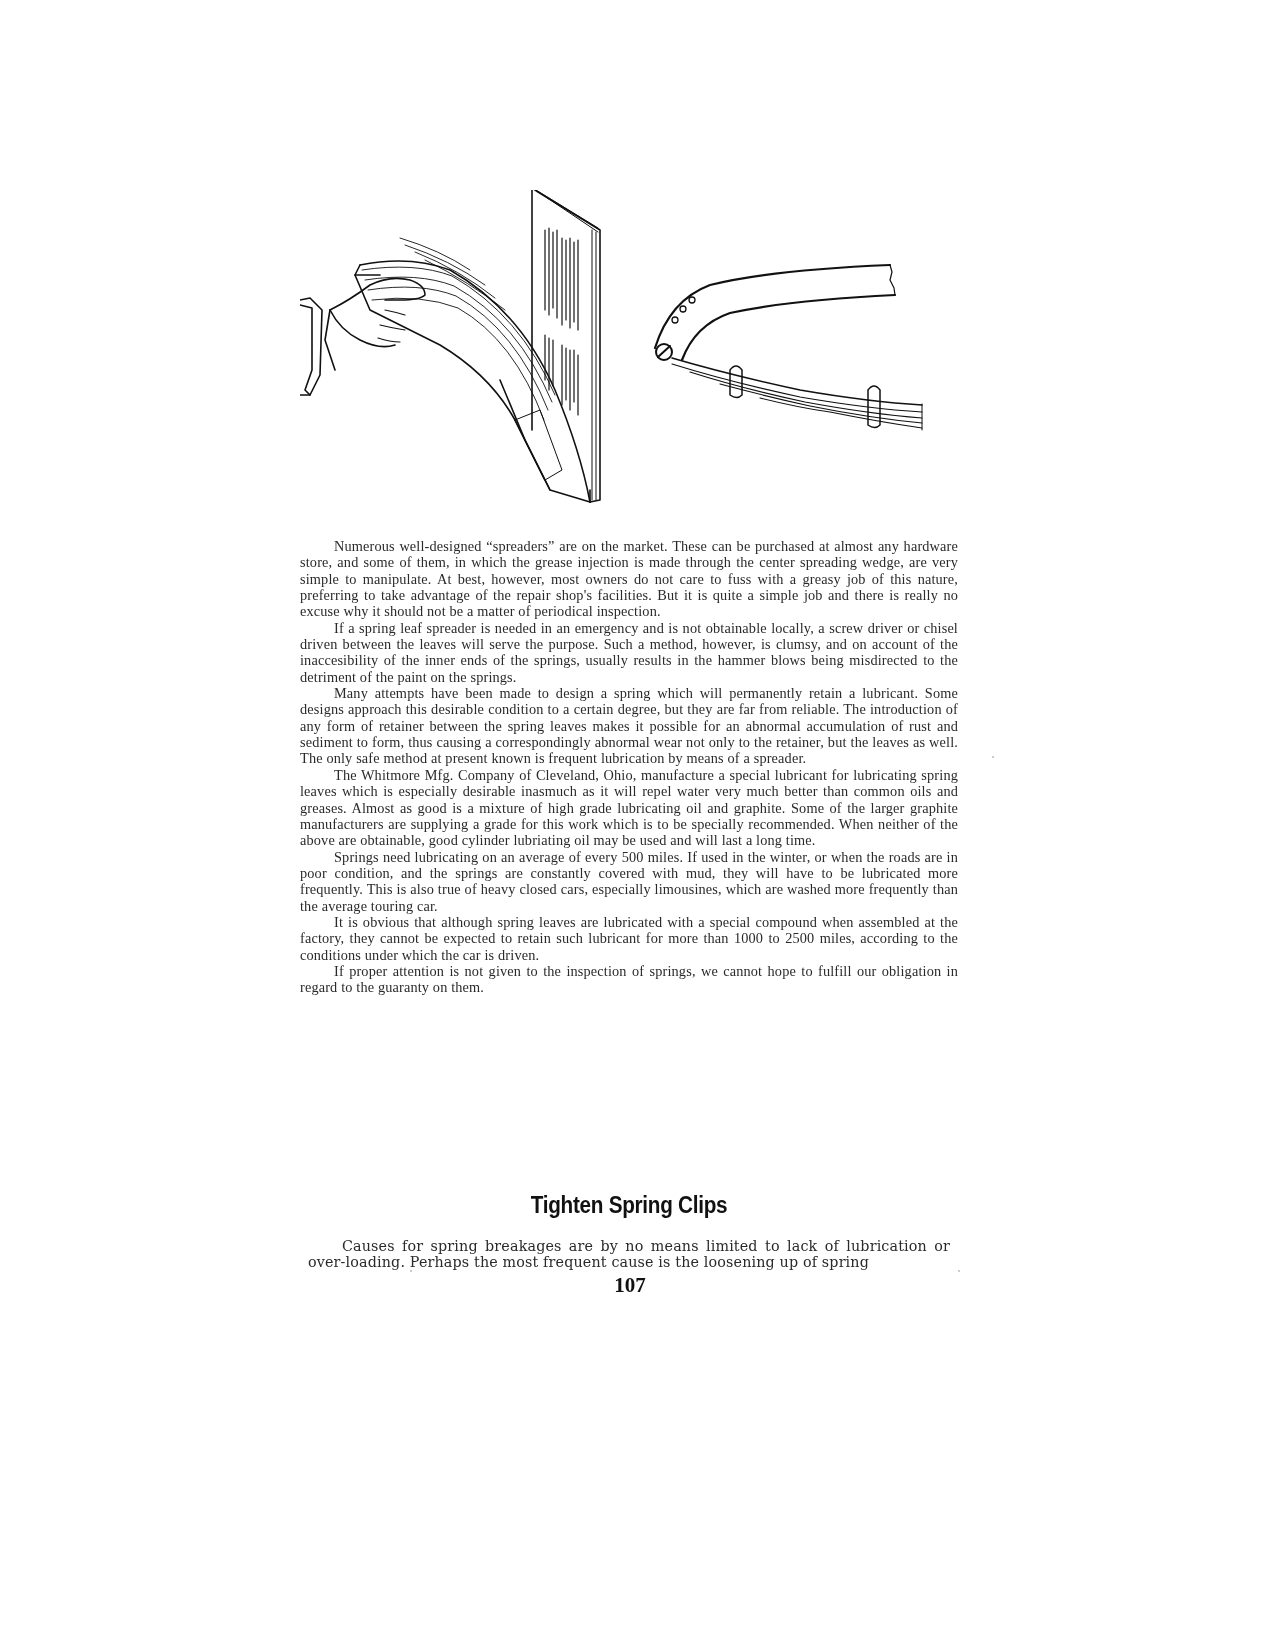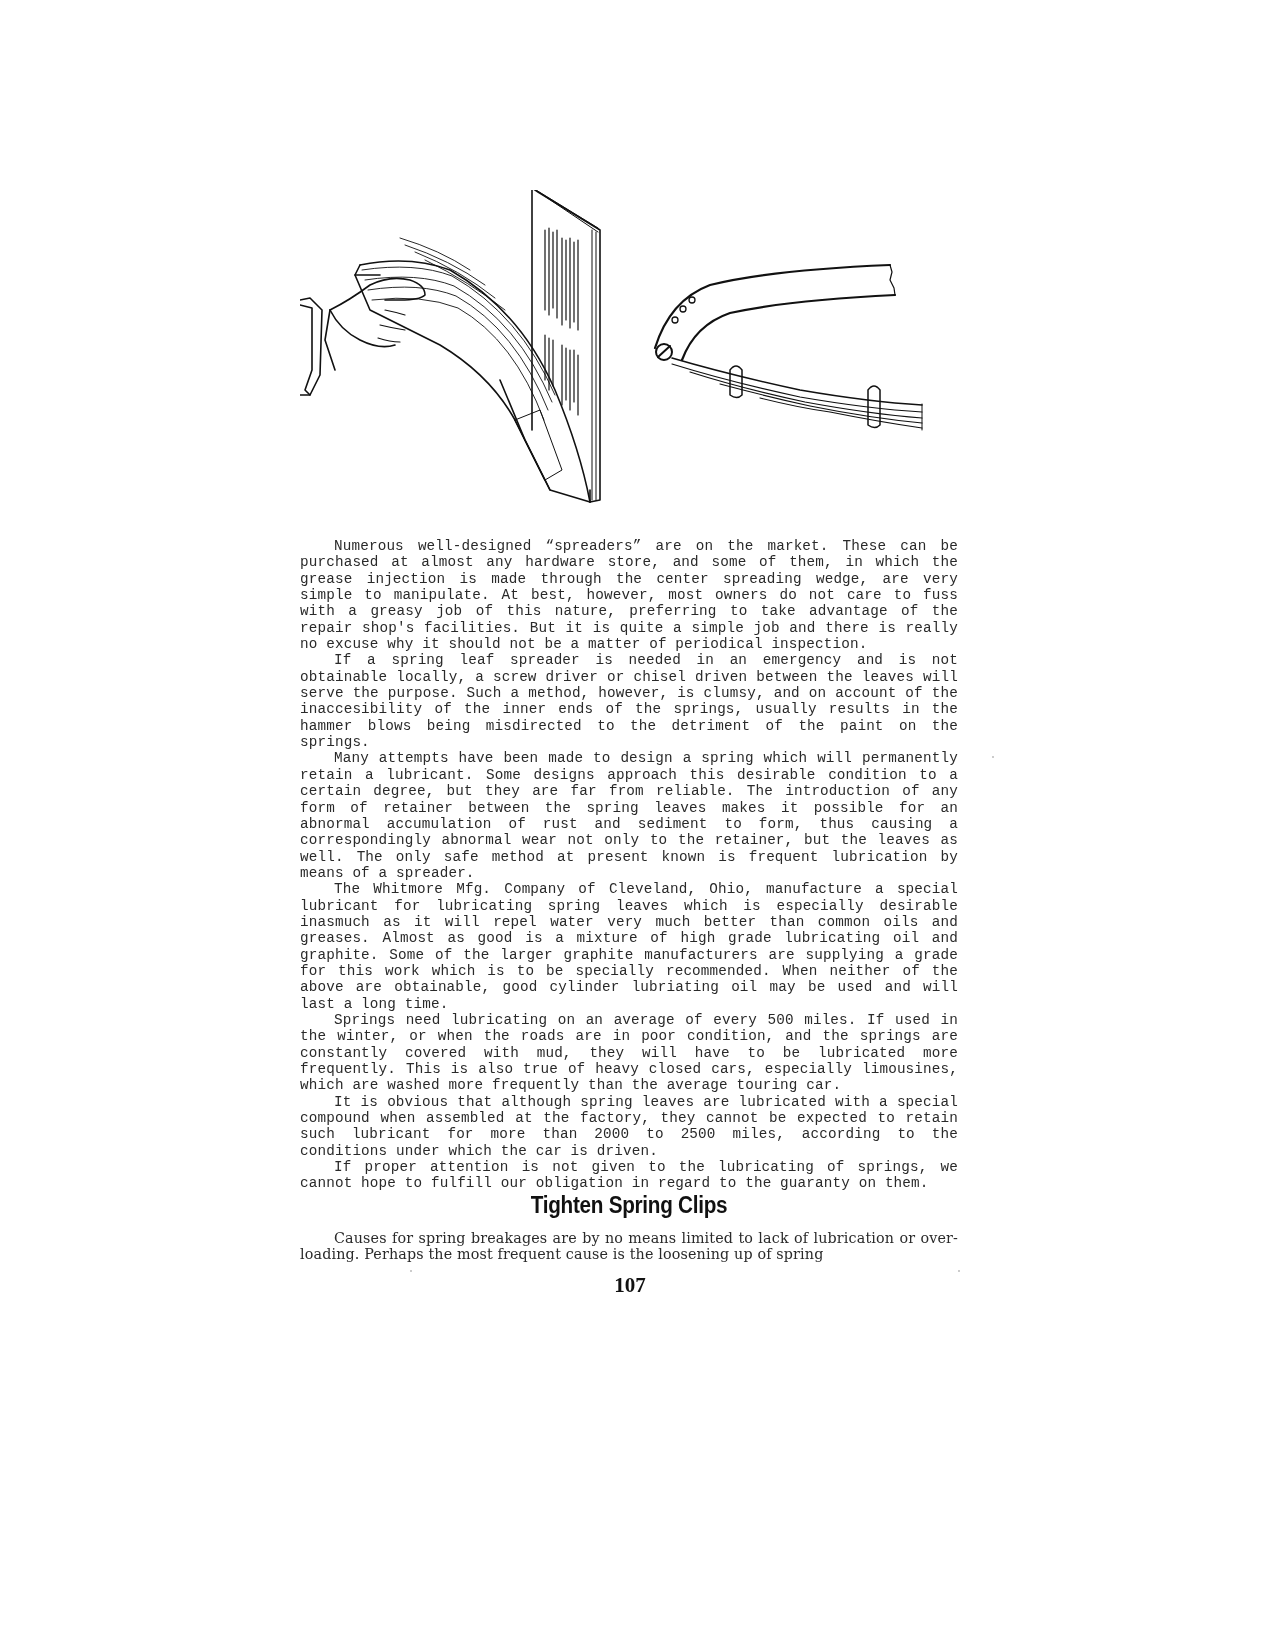--- a/index.html
+++ b/index.html
@@ -2,36 +2,36 @@
 <html><head>
 <meta charset="utf-8">
 <style>
   html, body { margin:0; padding:0; background:#ffffff; }
   body { width:1275px; height:1650px; position:relative; overflow:hidden; }
   .page { position:absolute; left:0; top:0; width:1275px; height:1650px; background:#fff; }
   .figure { position:absolute; left:300px; top:190px; width:670px; height:335px; }
   .figure svg { width:100%; height:100%; display:block; }
   .text-col {
     position:absolute; left:300px; top:538px; width:658px;
-    font-family:Liberation Mono, monospace;
+    font-family:Liberation Serif, serif;
     font-size:14.3px; line-height:16.35px; color:#2a2a2a;
     text-align:justify; letter-spacing:0.15px;
   }
   .text-col p { margin:0; text-indent:34px; }
   .heading {
     position:absolute; left:300px; top:1192px; width:658px; text-align:center;
     font-family:"Liberation Sans", sans-serif; font-weight:bold;
     font-size:23px; letter-spacing:-0.3px; color:#111; transform:scaleX(0.9);
   }
   .text-col2 {
     position:absolute; left:300px; top:1230px; width:658px;
     font-family:"DejaVu Serif", "Liberation Serif", serif;
     font-size:14.3px; line-height:16.35px; color:#2a2a2a; text-align:justify; letter-spacing:0.15px;
   }
-  .text-col2 p { margin:0; text-indent:34px; }
+  .text-col2 p { margin:8px; text-indent:34px; }
   .page-number {
     position:absolute; left:580px; top:1273px; width:100px; text-align:center;
     font-family:"Liberation Serif", serif; font-weight:bold; font-size:21px; color:#111;
   }
   .speck { position:absolute; width:2px; height:2px; background:#bbb; border-radius:1px; }
 </style>
 </head>
 <body>
 
 <div class="page">
@@ -116,22 +116,22 @@
       </g>
     </svg>
   </div>
 
   <div class="text-col">
     <p>Numerous well-designed “spreaders” are on the market. These can be purchased at almost any hardware store, and some of them, in which the grease injection is made through the center spreading wedge, are very simple to manipulate. At best, however, most owners do not care to fuss with a greasy job of this nature, preferring to take advantage of the repair shop's facilities. But it is quite a simple job and there is really no excuse why it should not be a matter of periodical inspection.</p>
     <p>If a spring leaf spreader is needed in an emergency and is not obtainable locally, a screw driver or chisel driven between the leaves will serve the purpose. Such a method, however, is clumsy, and on account of the inaccesibility of the inner ends of the springs, usually results in the hammer blows being misdirected to the detriment of the paint on the springs.</p>
     <p>Many attempts have been made to design a spring which will permanently retain a lubricant. Some designs approach this desirable condition to a certain degree, but they are far from reliable. The introduction of any form of retainer between the spring leaves makes it possible for an abnormal accumulation of rust and sediment to form, thus causing a correspondingly abnormal wear not only to the retainer, but the leaves as well. The only safe method at present known is frequent lubrication by means of a spreader.</p>
     <p>The Whitmore Mfg. Company of Cleveland, Ohio, manufacture a special lubricant for lubricating spring leaves which is especially desirable inasmuch as it will repel water very much better than common oils and greases. Almost as good is a mixture of high grade lubricating oil and graphite. Some of the larger graphite manufacturers are supplying a grade for this work which is to be specially recommended. When neither of the above are obtainable, good cylinder lubriating oil may be used and will last a long time.</p>
     <p>Springs need lubricating on an average of every 500 miles. If used in the winter, or when the roads are in poor condition, and the springs are constantly covered with mud, they will have to be lubricated more frequently. This is also true of heavy closed cars, especially limousines, which are washed more frequently than the average touring car.</p>
-    <p>It is obvious that although spring leaves are lubricated with a special compound when assembled at the factory, they cannot be expected to retain such lubricant for more than 2000 to 2500 miles, according to the conditions under which the car is driven.</p>
-    <p>If proper attention is not given to the lubricating of springs, we cannot hope to fulfill our obligation in regard to the guaranty on them.</p>
+    <p>It is obvious that although spring leaves are lubricated with a special compound when assembled at the factory, they cannot be expected to retain such lubricant for more than 1000 to 2500 miles, according to the conditions under which the car is driven.</p>
+    <p>If proper attention is not given to the inspection of springs, we cannot hope to fulfill our obligation in regard to the guaranty on them.</p>
   </div>
 
   <div class="heading">Tighten Spring Clips</div>
 
   <div class="text-col2">
     <p>Causes for spring breakages are by no means limited to lack of lubrication or over-loading. Perhaps the most frequent cause is the loosening up of spring</p>
   </div>
 
   <div class="page-number">107</div>
 

